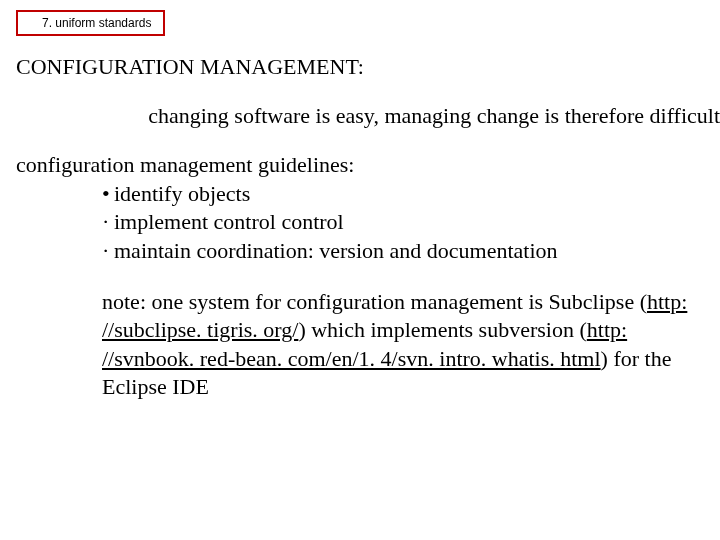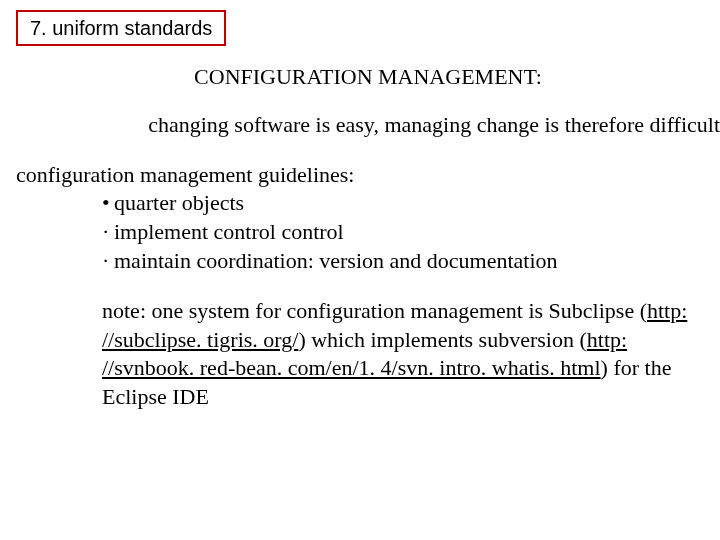--- a/index.html
+++ b/index.html
@@ -9,31 +9,30 @@
     height: 540px;
     background: #ffffff;
     font-family: "Times New Roman", Times, serif;
     color: #000;
     box-sizing: border-box;
     overflow: hidden;
   }
   .boxed {
     display: inline-block;
     border: 2px solid #c00000;
-    padding: 4px 12px 4px 12px;
+    padding: 4px 12px 4px 24px;
     margin: 10px 0 0 16px;
     font-family: Arial, Helvetica, sans-serif;
-    font-size: 20px;
+    font-size: 12px;
     line-height: 1.2;
   }
   .heading {
     margin: 18px 0 0 16px;
     font-size: 22px;
     line-height: 1.2;
-    text-align: center;
   }
   .para {
     margin: 22px 0 0 16px;
     font-size: 22px;
     line-height: 1.2;
     text-align: right;
   }
   .guidelines-intro {
     margin: 22px 0 0 16px;
     font-size: 22px;
@@ -69,21 +68,21 @@
 <div class="boxed">7. uniform standards</div>
 
 <div class="heading">CONFIGURATION MANAGEMENT:</div>
 
 <div class="para">changing software is easy, managing change is therefore difficult</div>
 
 <div class="guidelines-intro">configuration management guidelines:</div>
 
 <div class="bullets">
   <span class="bullet-row">
-    <span class="bullet-mark">•&nbsp;</span><span>quarter objects</span>
+    <span class="bullet-mark">•&nbsp;</span><span>identify objects</span>
   </span>
   <span class="bullet-row">
     <span class="bullet-mark">·</span><span>implement control control</span>
   </span>
   <span class="bullet-row">
     <span class="bullet-mark">·</span><span>maintain coordination:  version and documentation</span>
   </span>
 </div>
 
 <div class="note">

